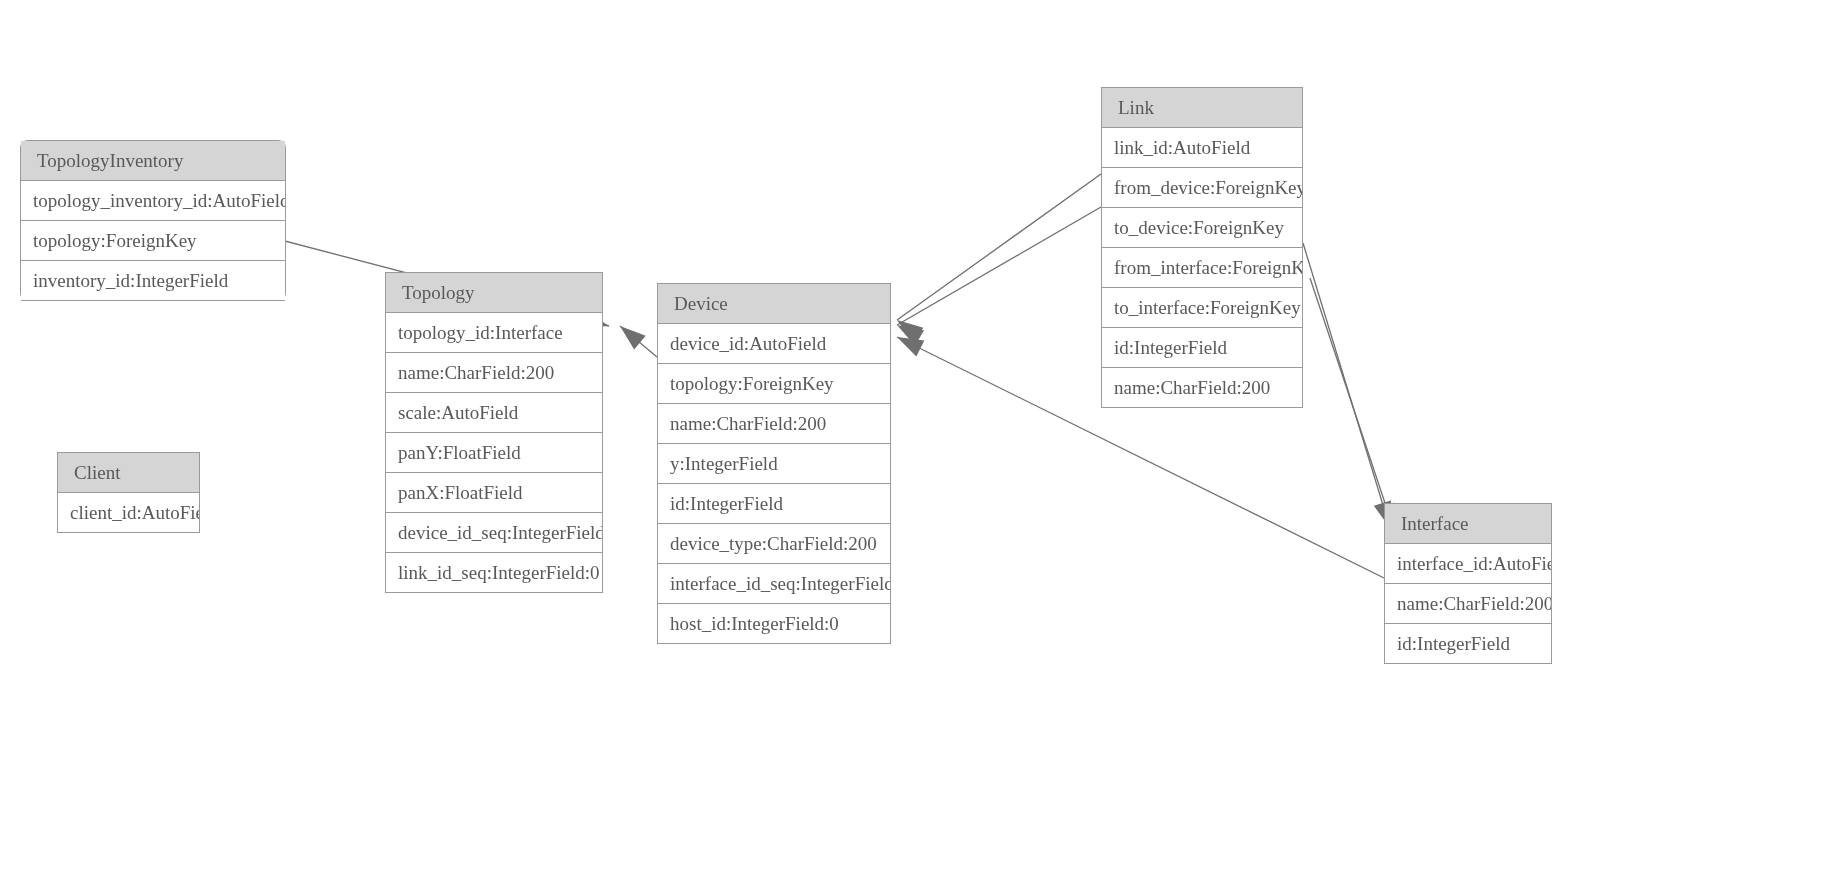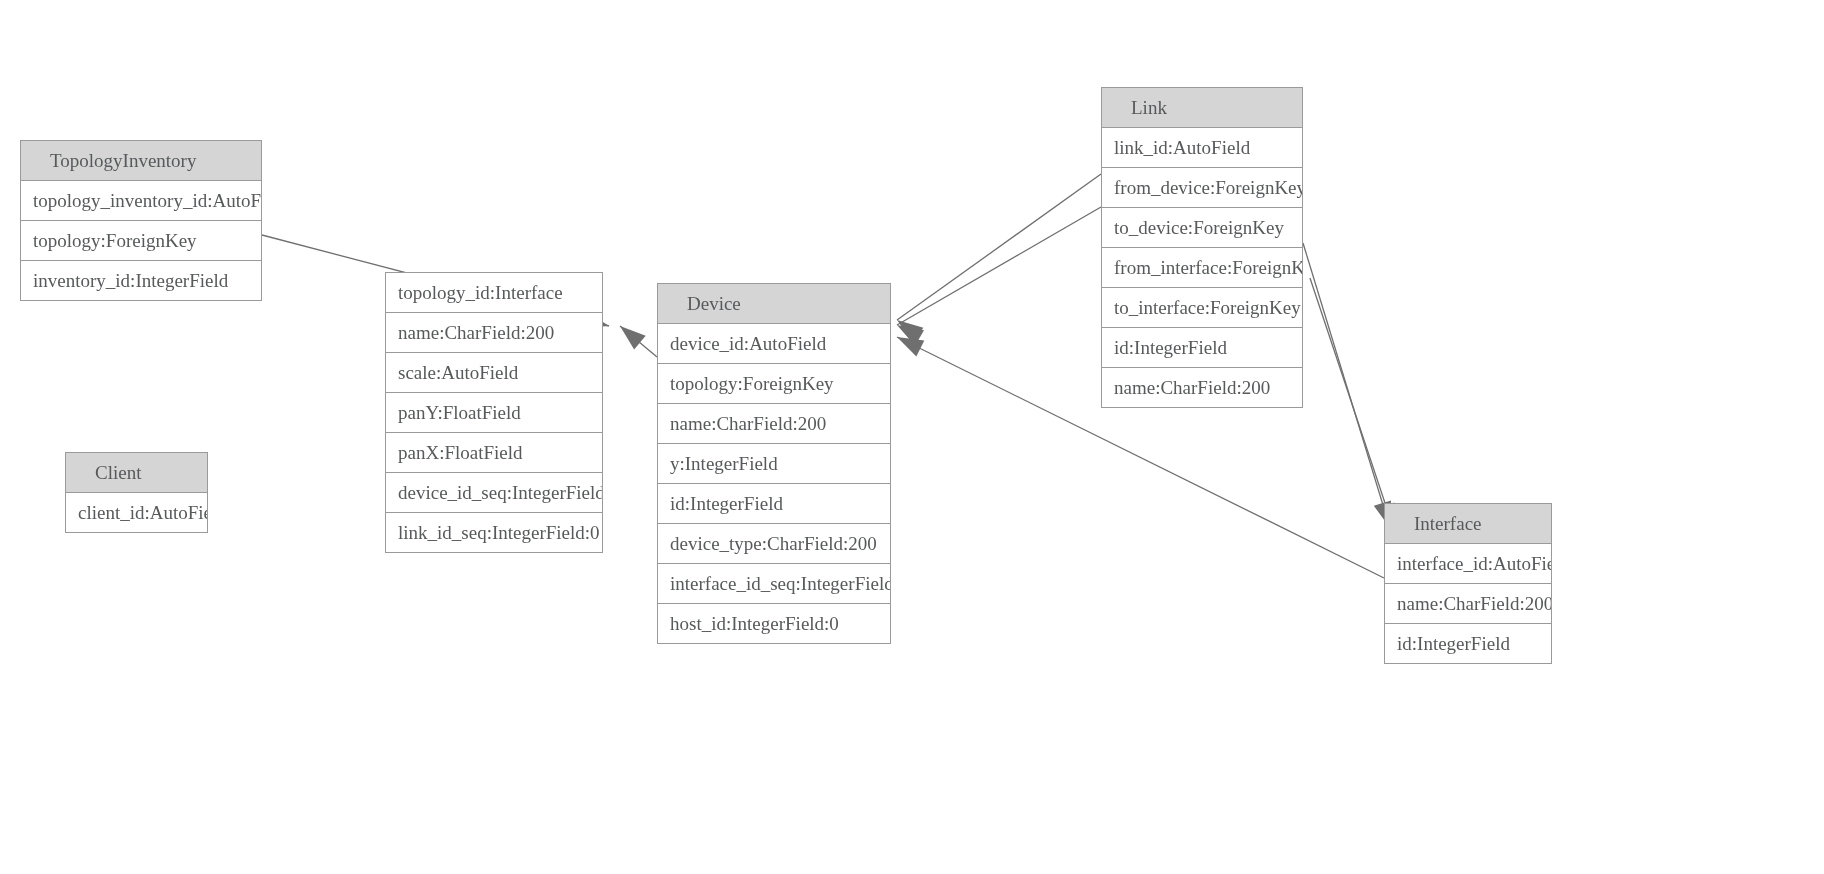--- a/index.html
+++ b/index.html
@@ -36,21 +36,21 @@
     border-bottom: none;
   }
   .entity-header {
     box-sizing: border-box;
     background: #d5d5d5;
     border-bottom: 1px solid #9a9a9a;
     color: #57595b;
     font-size: 19px;
     line-height: 40px;
     height: 40px;
-    padding: 0 29px;
+    padding: 0 16px;
     white-space: nowrap;
     overflow: hidden;
   }
   .entity-field {
     box-sizing: border-box;
     background: #ffffff;
     border-bottom: 1px solid #9a9a9a;
     color: #57595b;
     font-size: 19px;
     line-height: 40px;
@@ -79,27 +79,28 @@
         <polyline points="1384,578 897,337" fill="none" stroke="#6f6f6f" stroke-width="1.3"></polyline>
         <polygon points="0,0 -26,-9 -26,9" fill="#6f6f6f" transform="translate(897,337) rotate(206.3)"></polygon>
         <polyline points="1303,243 1390,528" fill="none" stroke="#6f6f6f" stroke-width="1.3"></polyline>
         <polygon points="0,0 -26,-9 -26,9" fill="#6f6f6f" transform="translate(1390,528) rotate(73)"></polygon>
         <polyline points="1310,278 1394,530" fill="none" stroke="#6f6f6f" stroke-width="1.3"></polyline>
         <polygon points="0,0 -26,-9 -26,9" fill="#6f6f6f" transform="translate(1394,530) rotate(71.6)"></polygon>
       </g>
   </svg>
 
   <div id="entities">
-      <div class="entity" style="left: 20px; top: 140px; width: 242px;">
+      <div class="entity" style="left: 20px; top: 140px; width: 266px; border-radius: 8px;">
         <div class="entity-header">TopologyInventory</div>
         <div class="entity-field">topology_inventory_id:AutoField</div>
         <div class="entity-field">topology:ForeignKey</div>
         <div class="entity-field">inventory_id:IntegerField</div>
       </div>
       <div class="entity" style="left: 385px; top: 272px; width: 218px;">
+        <div class="entity-header">Topology</div>
         <div class="entity-field">topology_id:Interface</div>
         <div class="entity-field">name:CharField:200</div>
         <div class="entity-field">scale:AutoField</div>
         <div class="entity-field">panY:FloatField</div>
         <div class="entity-field">panX:FloatField</div>
         <div class="entity-field">device_id_seq:IntegerField:0</div>
         <div class="entity-field">link_id_seq:IntegerField:0</div>
       </div>
       <div class="entity" style="left: 657px; top: 283px; width: 234px;">
         <div class="entity-header">Device</div>
@@ -121,19 +122,19 @@
         <div class="entity-field">to_interface:ForeignKey</div>
         <div class="entity-field">id:IntegerField</div>
         <div class="entity-field">name:CharField:200</div>
       </div>
       <div class="entity" style="left: 1384px; top: 503px; width: 168px;">
         <div class="entity-header">Interface</div>
         <div class="entity-field">interface_id:AutoField</div>
         <div class="entity-field">name:CharField:200</div>
         <div class="entity-field">id:IntegerField</div>
       </div>
-      <div class="entity" style="left: 65px; top: 452px; width: 143px;">
+      <div class="entity" style="left: 57px; top: 452px; width: 143px;">
         <div class="entity-header">Client</div>
         <div class="entity-field">client_id:AutoField</div>
       </div>
     </div>
 
 </div>
 
 </body></html>

